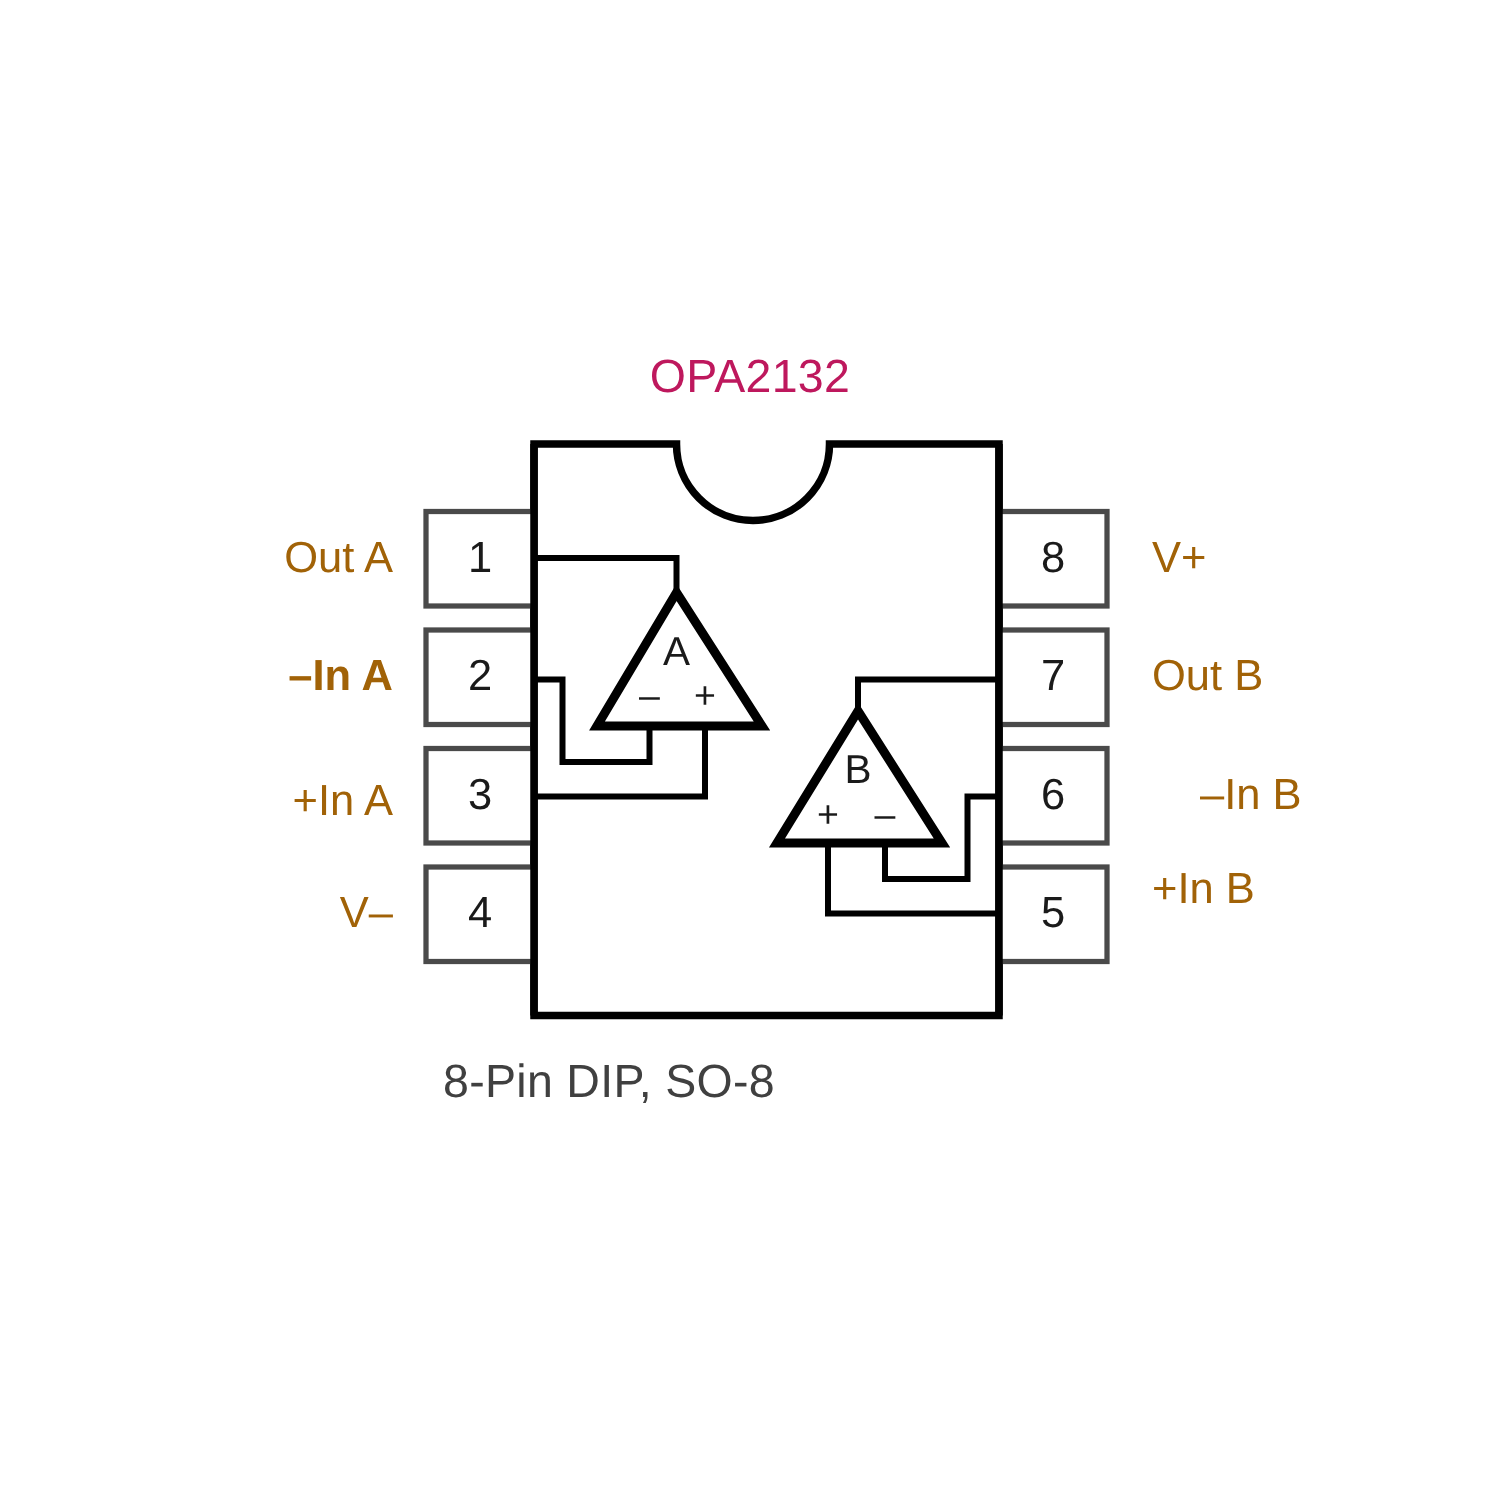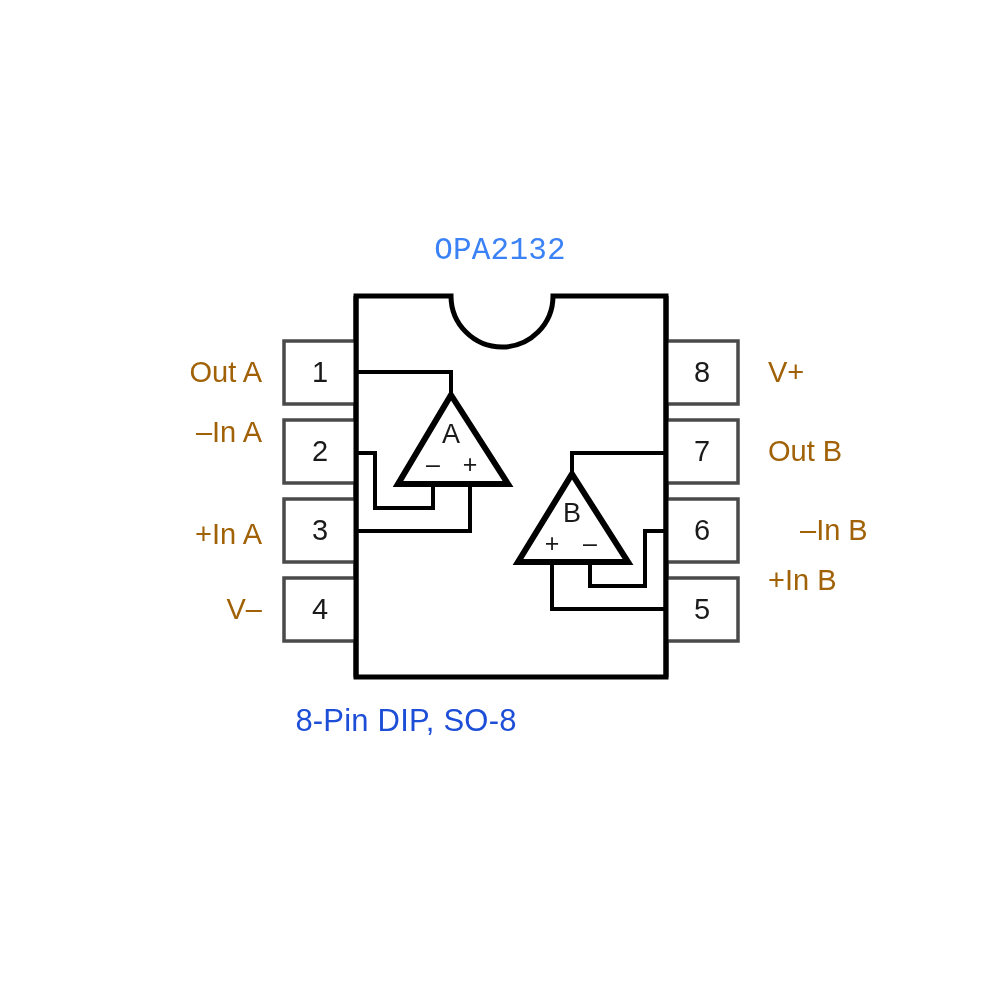--- a/index.html
+++ b/index.html
@@ -29,33 +29,32 @@
     height: 1000px;
   }
   .dev-title {
     position: absolute;
     left: 0;
     top: 233px;
     width: 1000px;
     text-align: center;
     font-size: 31px;
     letter-spacing: 0.2px;
-    color: #3b82f6;
+    color: #be185d;
     white-space: nowrap;
-    font-family: Liberation Mono, monospace;
   }
   .pkg-caption {
     position: absolute;
     left: 0;
     top: 703px;
     width: 812px;
     text-align: center;
     font-size: 31px;
     letter-spacing: 0.2px;
-    color: #1d4ed8;
+    color: #404040;
     white-space: nowrap;
   }
   .pin-label {
     position: absolute;
     font-size: 29px;
     color: #a16207;
     white-space: nowrap;
     line-height: 1;
   }
   .pin-label.left {
@@ -160,28 +159,28 @@
   <div class="pin-number" style="left:284px; top:437px;">2</div>
   <div class="pin-number" style="left:284px; top:516px;">3</div>
   <div class="pin-number" style="left:284px; top:595px;">4</div>
 
   <div class="pin-number" style="left:666px; top:358px;">8</div>
   <div class="pin-number" style="left:666px; top:437px;">7</div>
   <div class="pin-number" style="left:666px; top:516px;">6</div>
   <div class="pin-number" style="left:666px; top:595px;">5</div>
 
   <div class="pin-label left" style="top:358px;">Out A</div>
-  <div class="pin-label left" style="top:418px;">–In A</div>
+  <div class="pin-label left" style="top:437px;font-weight:bold;">–In A</div>
   <div class="pin-label left" style="top:520px;">+In A</div>
   <div class="pin-label left" style="top:595px;">V–</div>
 
   <div class="pin-label right" style="top:358px;">V+</div>
   <div class="pin-label right" style="top:437px;">Out B</div>
   <div class="pin-label right" style="top:516px;margin-left:32px;">–In B</div>
-  <div class="pin-label right" style="top:566px;">+In B</div>
+  <div class="pin-label right" style="top:579px;">+In B</div>
 
   <div class="amp-letter" style="left:431px; top:421px;">A</div>
   <div class="amp-sign" style="left:420px; top:452px;">–</div>
   <div class="amp-sign" style="left:457px; top:452px;">+</div>
 
   <div class="amp-letter" style="left:552px; top:500px;">B</div>
   <div class="amp-sign" style="left:539px; top:531px;">+</div>
   <div class="amp-sign" style="left:577px; top:531px;">–</div>
 
 </div>

